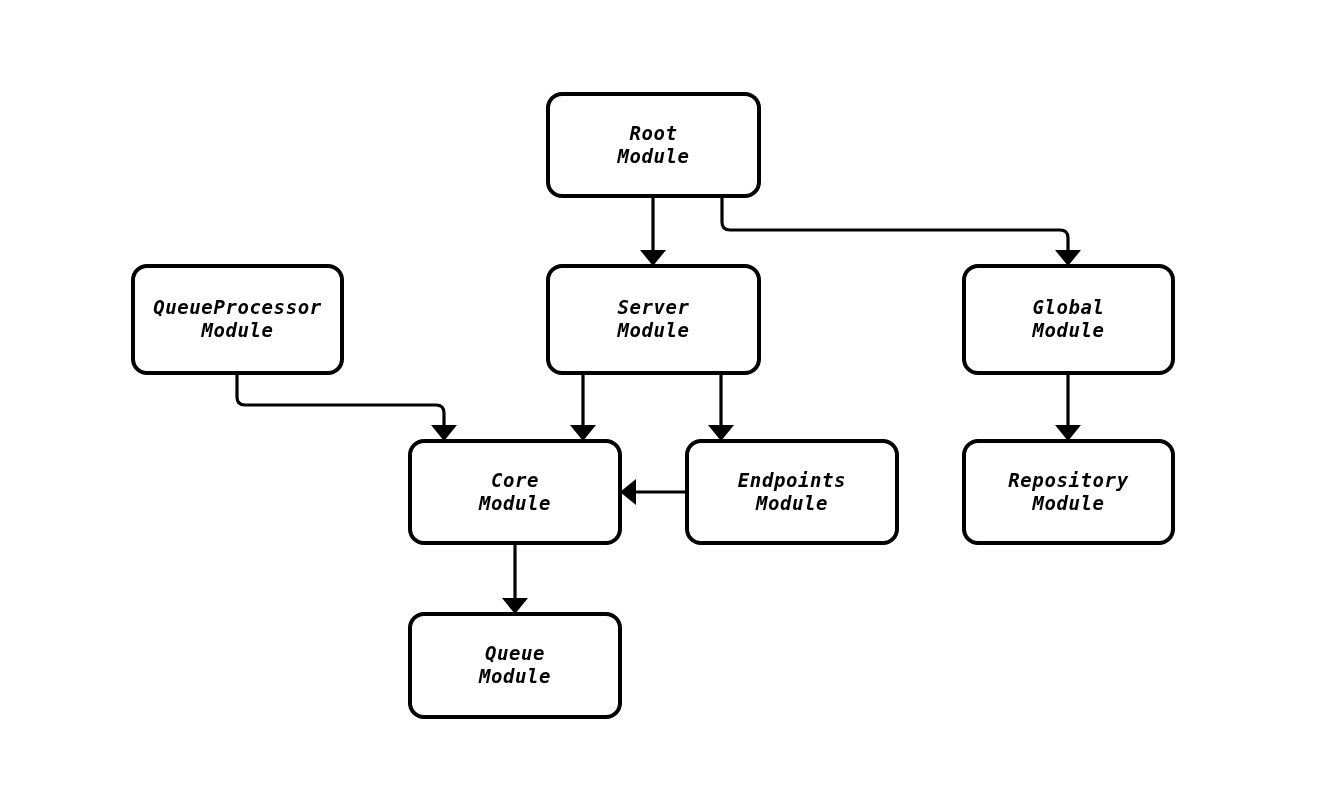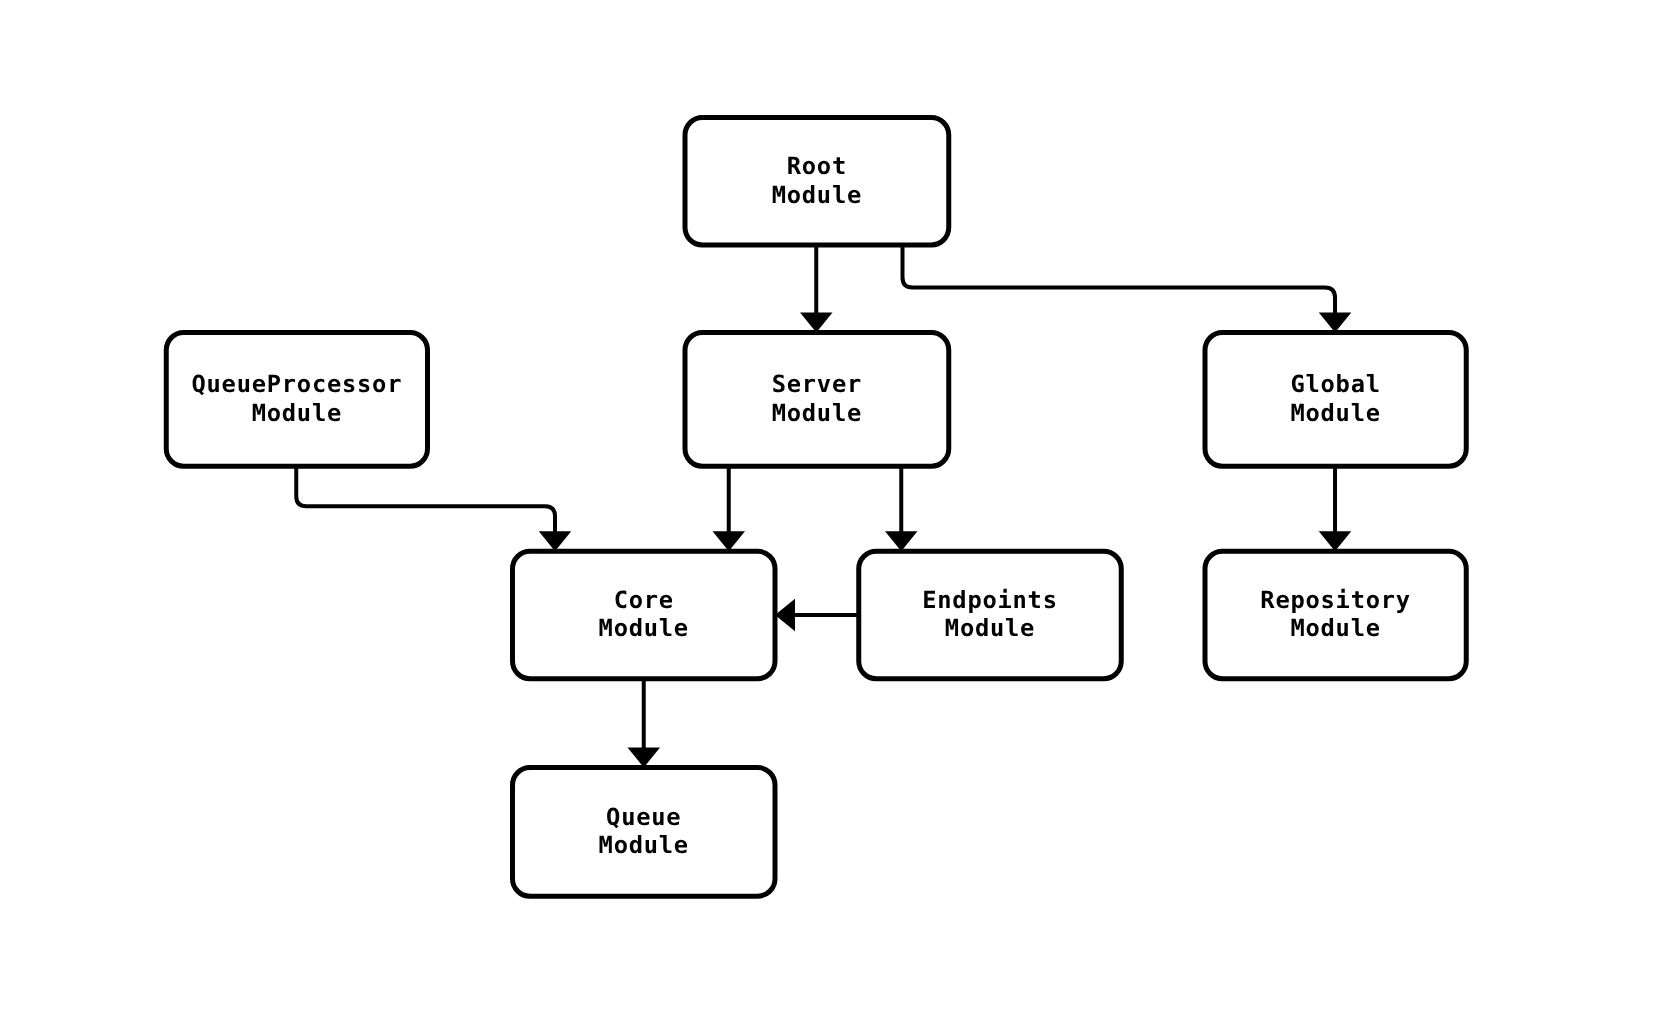--- a/index.html
+++ b/index.html
@@ -7,20 +7,21 @@
     padding: 0;
     background: #ffffff;
   }
   #canvas {
     position: relative;
     width: 1337px;
     height: 809px;
     background: #ffffff;
     overflow: hidden;
     font-family: "DejaVu Sans Mono", "Liberation Mono", monospace;
+    font-style: italic;
   }
   svg#diagram {
     position: absolute;
     top: 0;
     left: 0;
     width: 1337px;
     height: 809px;
   }
   .node-rect {
     fill: #ffffff;

